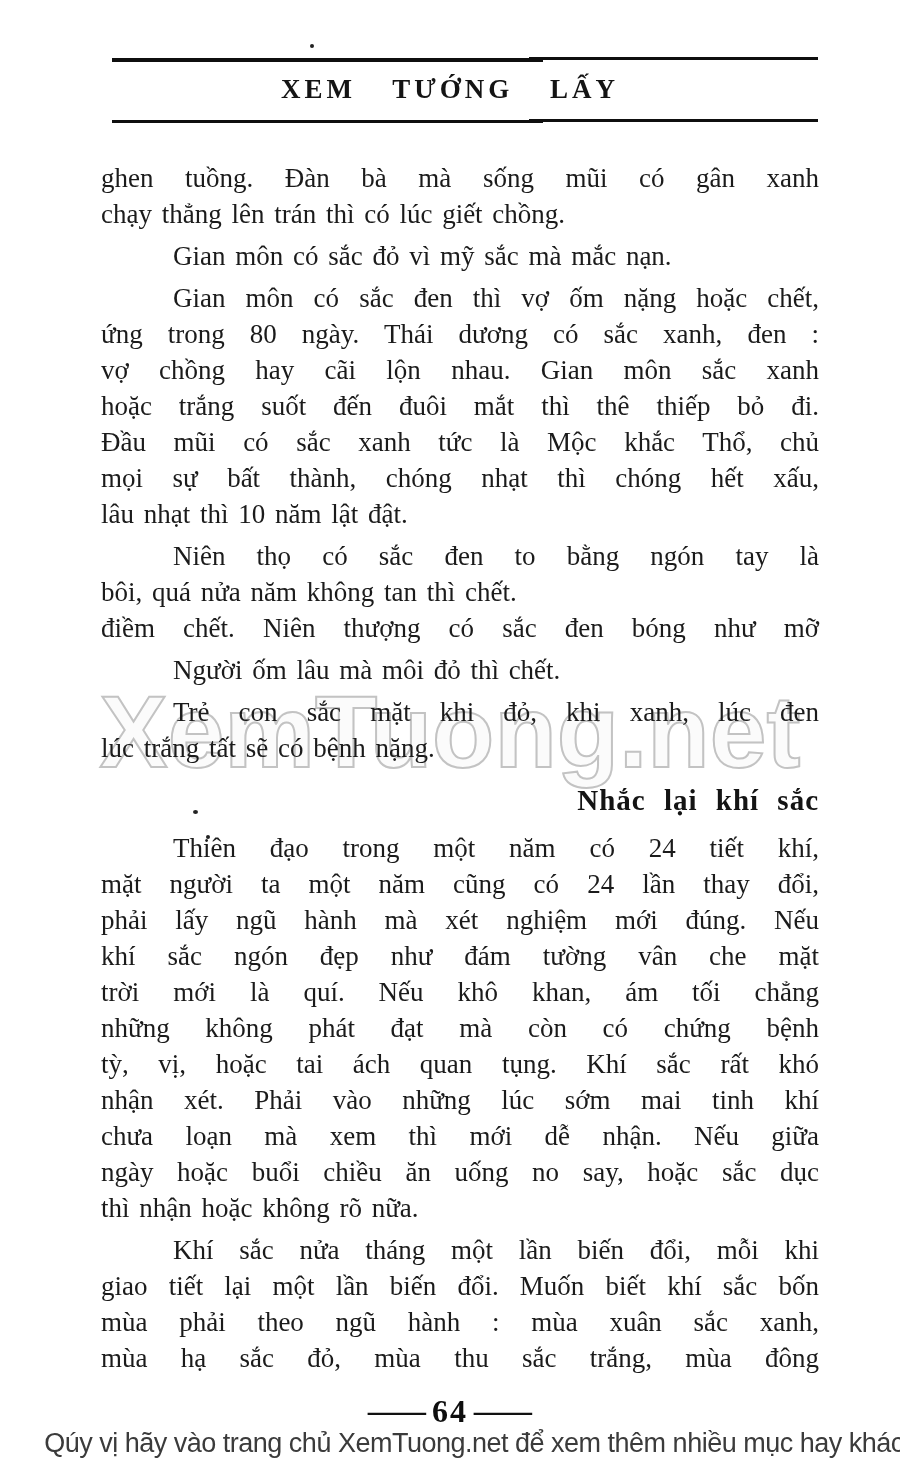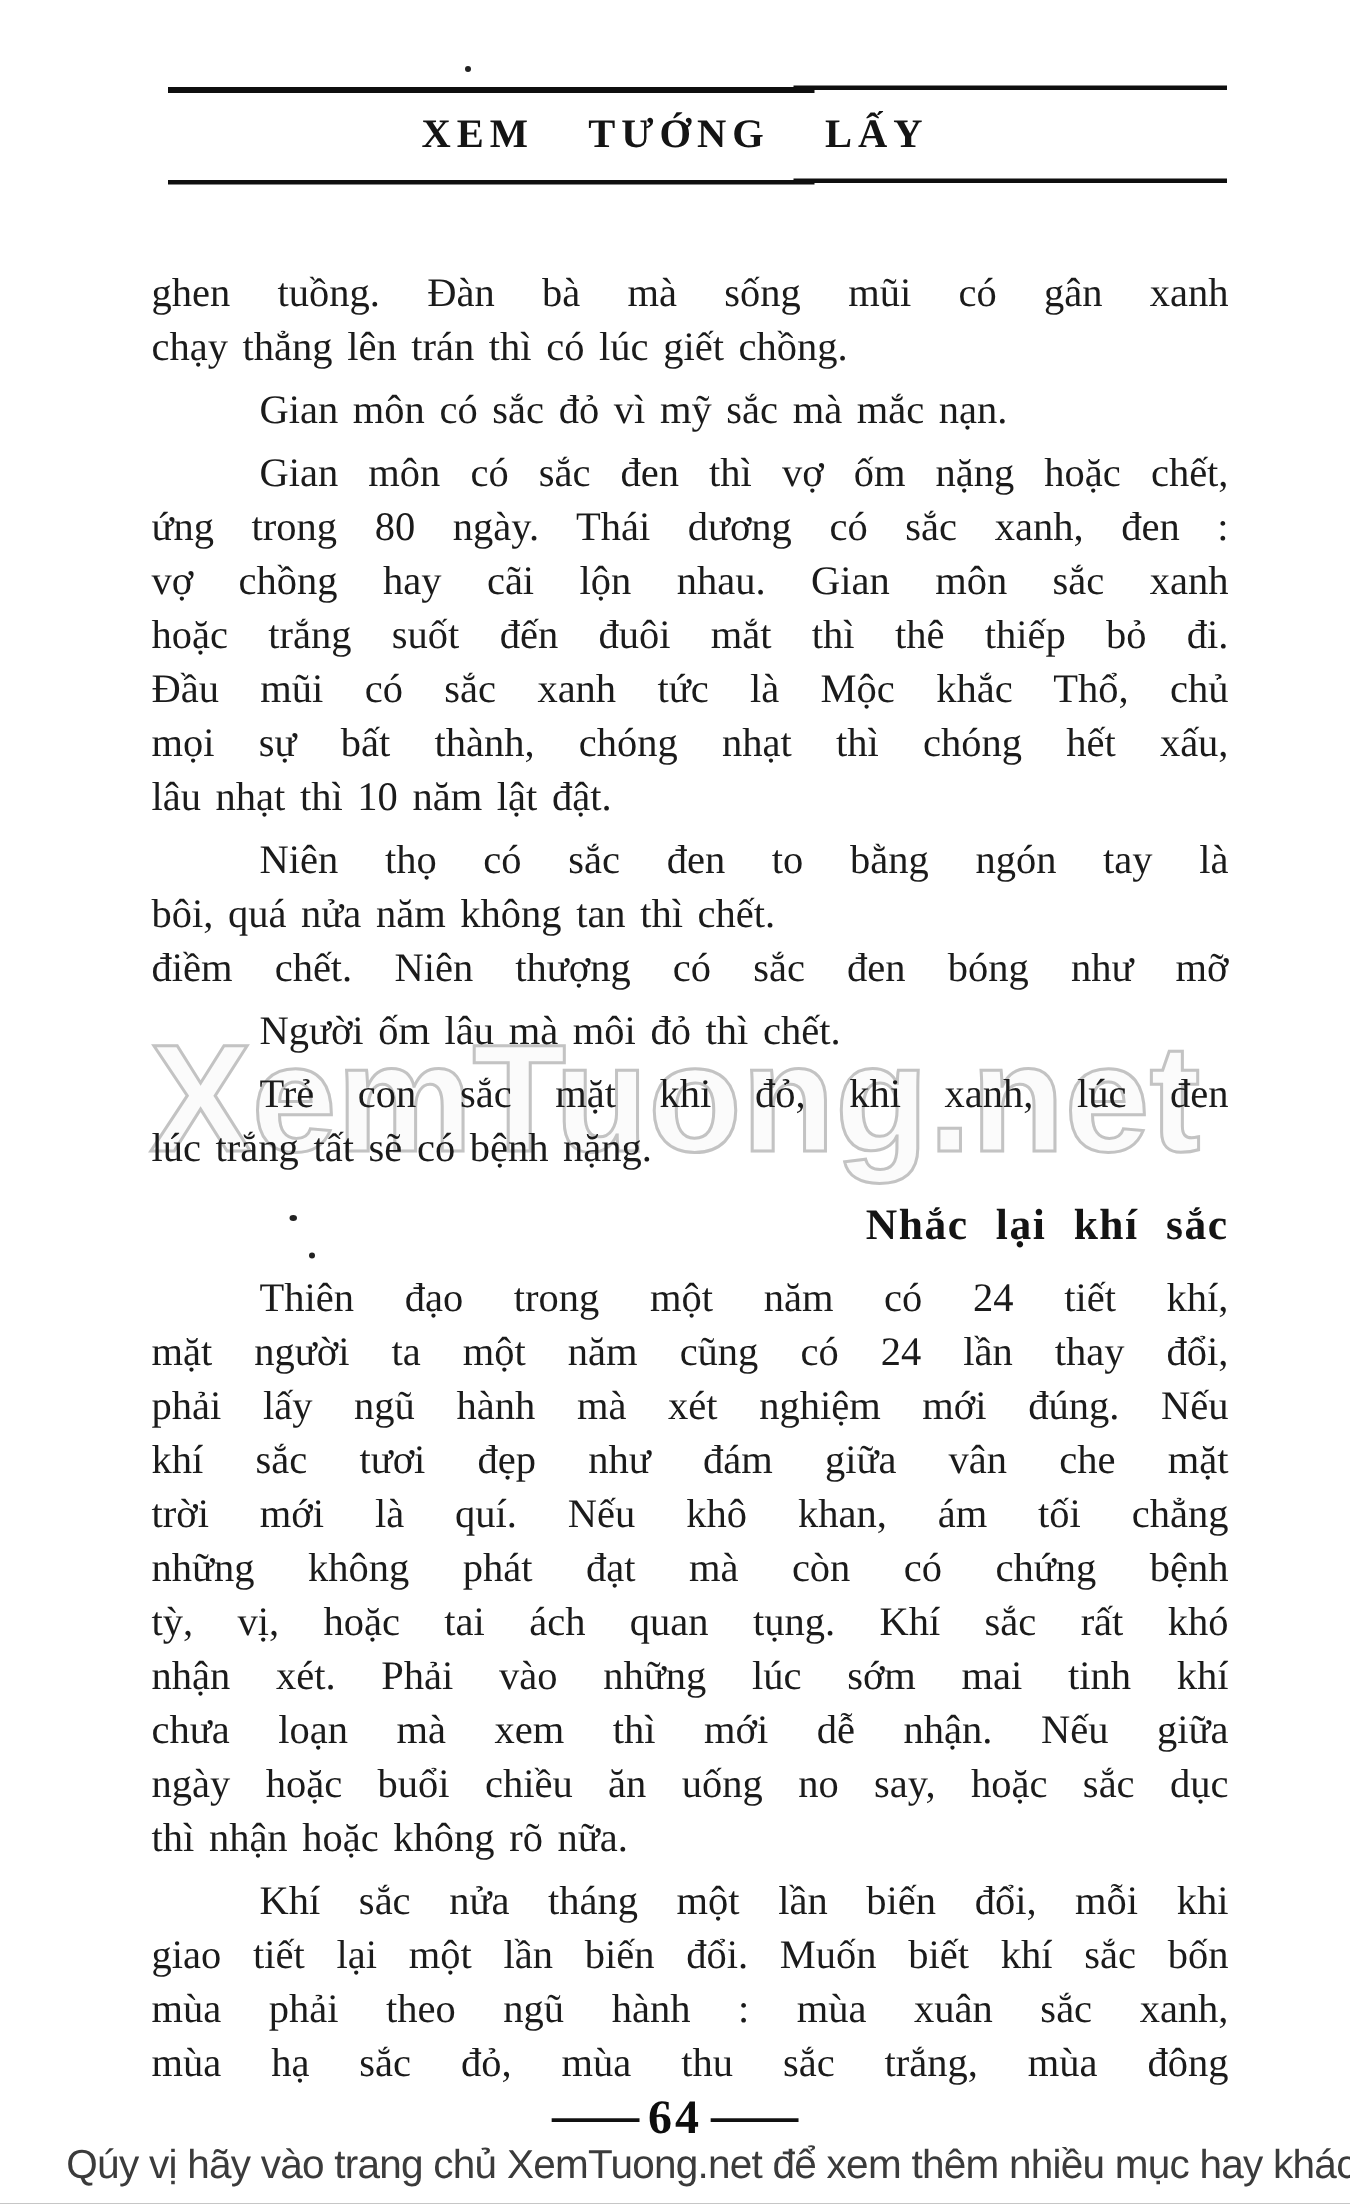--- a/index.html
+++ b/index.html
@@ -39,21 +39,21 @@
     white-space:nowrap;
   }
   
   .content{
     position:absolute;left:101px;top:160px;width:718px;
     font-size:27px;line-height:36px;
     word-spacing:3px;
     z-index:1;
   }
   .para{margin:6px 0 0 0;}
-  .para:first-child{margin-top:17px;}
+  .para:first-child{margin-top:0;}
   .line{text-align:justify;text-align-last:justify;}
   .line.indent{padding-left:72px;}
   .line.last{text-align-last:left;}
   .section-heading{
     margin:16px 0 12px 0;
     text-align:right;
     font-size:29px;font-weight:bold;
     word-spacing:10px;letter-spacing:1px;
     color:#141414;
   }
@@ -137,21 +137,21 @@
       </div>
       <div class="para">
         <div class="line indent">Trẻ con sắc mặt khi đỏ, khi xanh, lúc đen</div>
         <div class="line last">lúc trắng tất sẽ có bệnh nặng.</div>
       </div>
       <h2 class="section-heading">Nhắc lại khí sắc</h2>
       <div class="para">
         <div class="line indent">Thiên đạo trong một năm có 24 tiết khí,</div>
         <div class="line">mặt người ta một năm cũng có 24 lần thay đổi,</div>
         <div class="line">phải lấy ngũ hành mà xét nghiệm mới đúng. Nếu</div>
-        <div class="line">khí sắc tươi đẹp như đám giữa vân che mặt</div>
+        <div class="line">khí sắc ngón đẹp như đám tường vân che mặt</div>
         <div class="line">trời mới là quí. Nếu khô khan, ám tối chẳng</div>
         <div class="line">những không phát đạt mà còn có chứng bệnh</div>
         <div class="line">tỳ, vị, hoặc tai ách quan tụng. Khí sắc rất khó</div>
         <div class="line">nhận xét. Phải vào những lúc sớm mai tinh khí</div>
         <div class="line">chưa loạn mà xem thì mới dễ nhận. Nếu giữa</div>
         <div class="line">ngày hoặc buổi chiều ăn uống no say, hoặc sắc dục</div>
         <div class="line last">thì nhận hoặc không rõ nữa.</div>
       </div>
       <div class="para">
         <div class="line indent">Khí sắc nửa tháng một lần biến đổi, mỗi khi</div>

